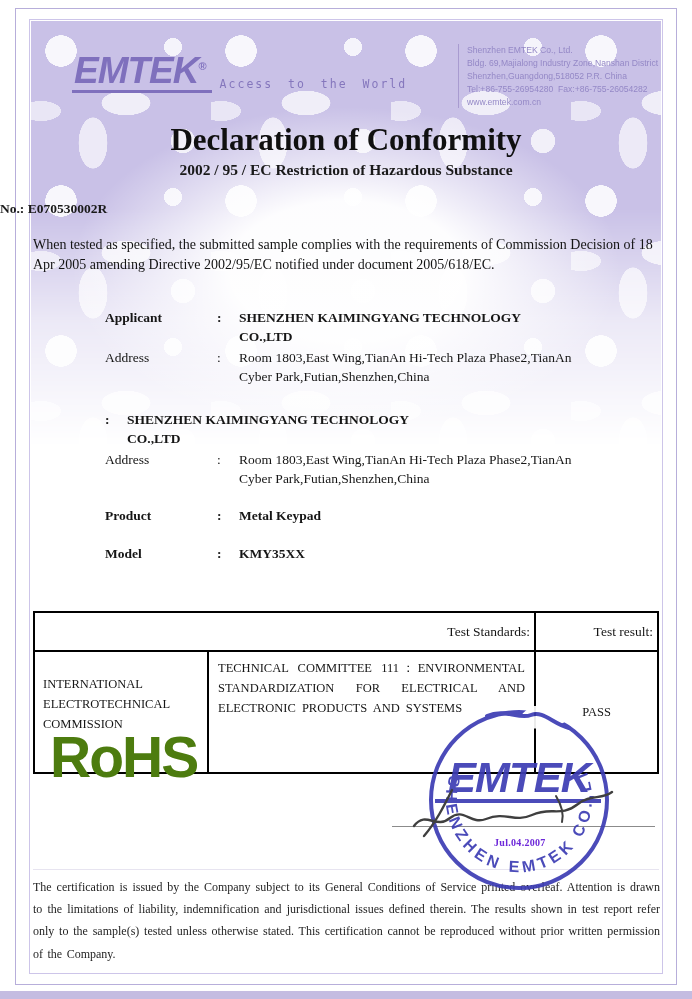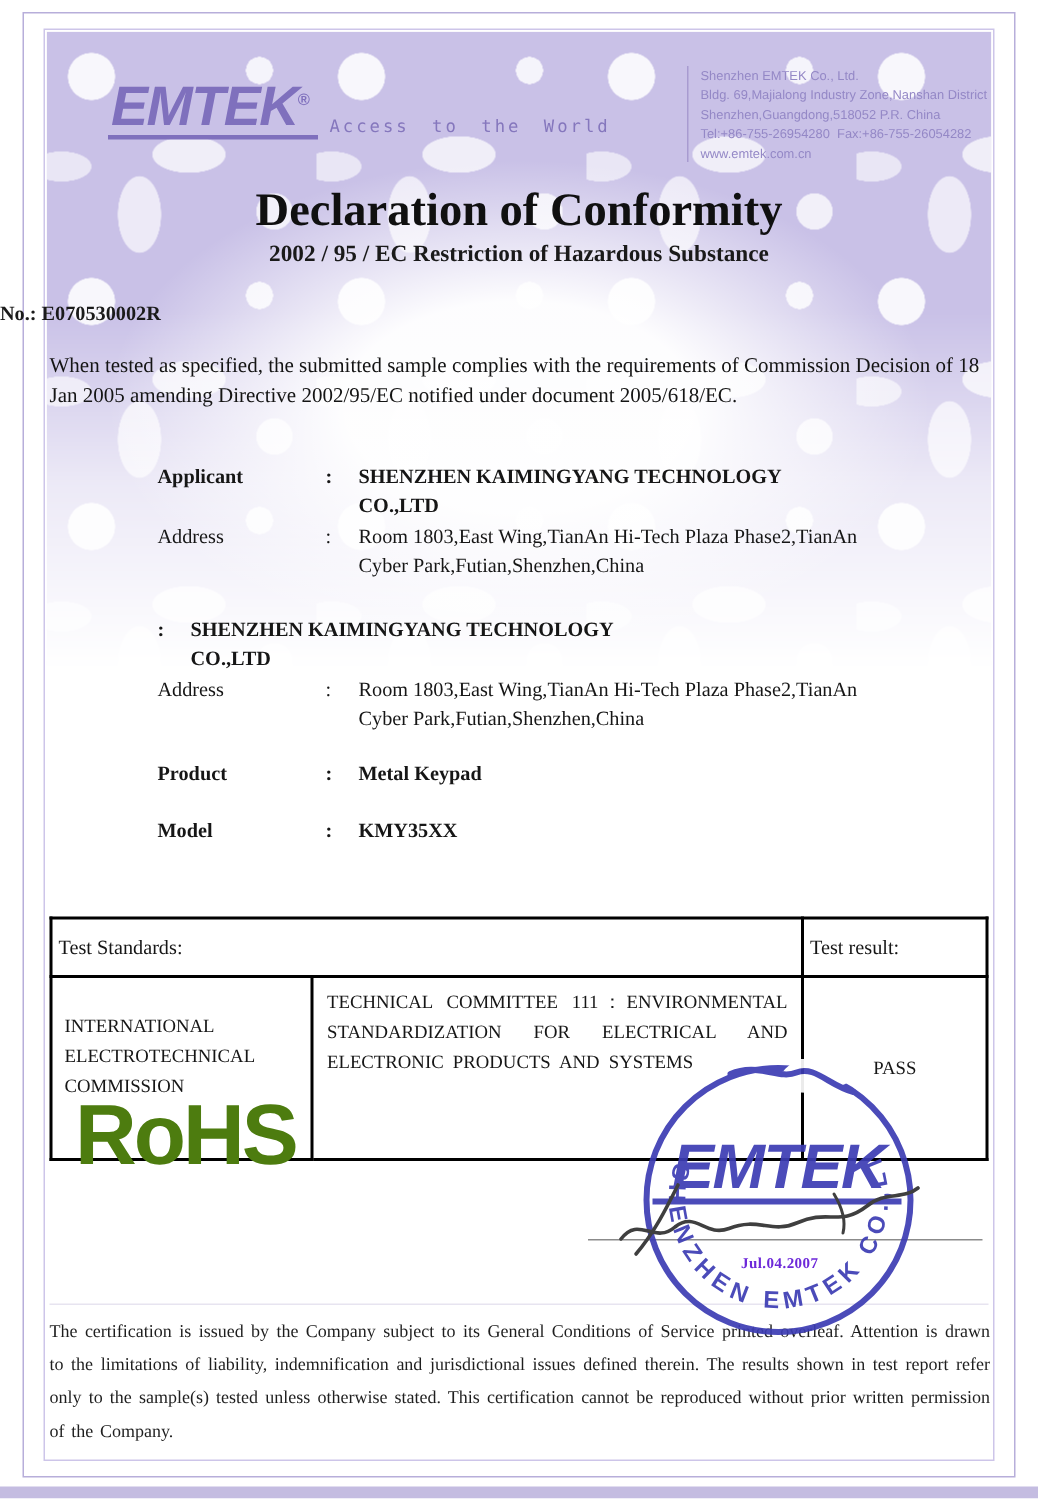--- a/index.html
+++ b/index.html
@@ -63,21 +63,21 @@
   .f-colon{width:22px;flex:none;}
   .f-value{width:336px;}
   .b{font-weight:bold;}
   .mb2{margin-bottom:2px;}.mb24{margin-bottom:24px;}.mb18{margin-bottom:18px;}.mb19{margin-bottom:19px;}
   
   table.results{
     position:absolute;left:33px;top:611px;width:624px;z-index:2;
     border-collapse:collapse;table-layout:fixed;background:transparent;
   }
   table.results th, table.results td{border:2px solid #000;}
-  table.results th{height:33px;font-size:13.5px;font-weight:normal;text-align:left;padding:2px 4px;}
+  table.results th{height:33px;font-size:13.5px;font-weight:normal;text-align:right;padding:2px 4px;}
   td.org{height:76px;vertical-align:top;padding:22px 8px;font-size:12.5px;line-height:1.6;}
   td.std{vertical-align:top;padding:6px 9px;font-size:12.5px;line-height:1.6;text-align:justify;word-spacing:3px;margin-left:32px;}
   td.res{text-align:center;font-size:12.5px;}
   
   .rohs{
     position:absolute;left:50px;top:724px;z-index:2;
     font-family:"Liberation Sans",sans-serif;font-weight:bold;font-size:57px;
     letter-spacing:-2px;color:#4d7c0f;
   }
   
@@ -112,21 +112,21 @@
   <div>Shenzhen EMTEK Co., Ltd.</div>
   <div>Bldg. 69,Majialong Industry Zone,Nanshan District</div>
   <div>Shenzhen,Guangdong,518052 P.R. China</div>
   <div>Tel:+86-755-26954280&nbsp;&nbsp;Fax:+86-755-26054282</div>
   <div>www.emtek.com.cn</div>
 </div>
 
 <div class="title">Declaration of Conformity</div>
 <div class="subtitle">2002 / 95 / EC Restriction of Hazardous Substance</div>
 <div class="cert-no">No.: E070530002R</div>
-<div class="statement">When tested as specified, the submitted sample complies with the requirements of Commission Decision of 18 Jan 2005 amending Directive 2002/95/EC notified under document 2005/618/EC.</div>
+<div class="statement">When tested as specified, the submitted sample complies with the requirements of Commission Decision of 18 Apr 2005 amending Directive 2002/95/EC notified under document 2005/618/EC.</div>
 
 <div class="fields">
   <div class="frow mb2">
     <span class="f-label b">Applicant</span>
     <span class="f-colon b">:</span>
     <span class="f-value b">SHENZHEN KAIMINGYANG TECHNOLOGY CO.,LTD</span>
   </div>
   <div class="frow mb24">
     <span class="f-label">Address</span>
     <span class="f-colon">:</span>

